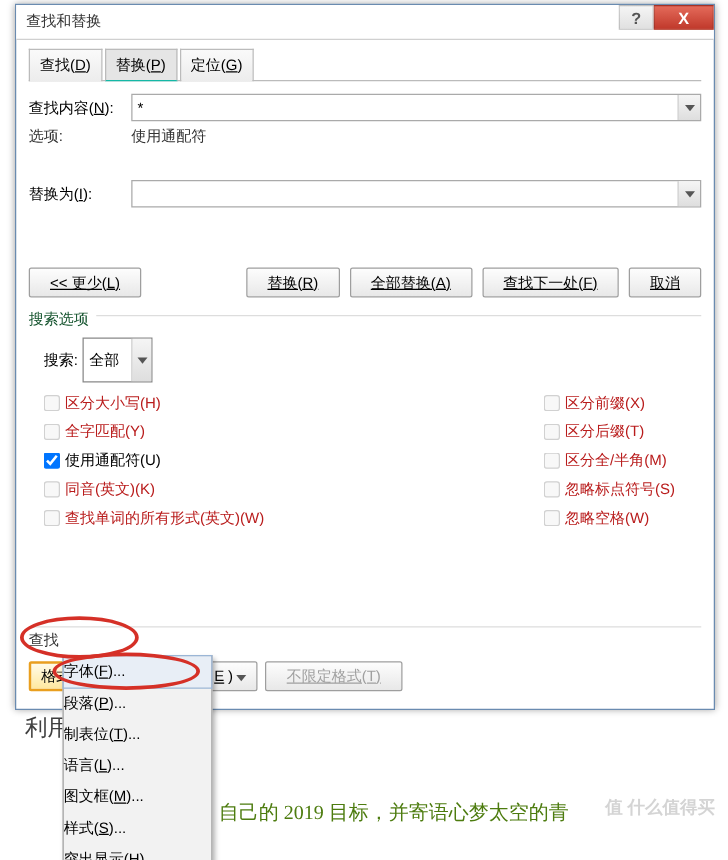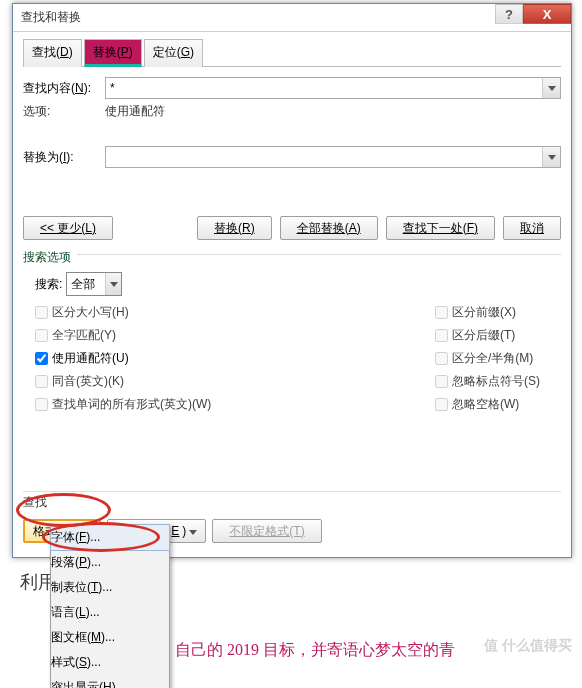--- a/index.html
+++ b/index.html
@@ -1,64 +1,64 @@
 <!DOCTYPE html>
 <html><head>
 <meta charset="utf-8">
 <style>
 * { box-sizing: border-box; margin: 0; padding: 0; }
 body { font-family: "Microsoft YaHei", "SimSun", sans-serif; font-size: 12px; background: #fff; position: relative; width: 582px; height: 688px; overflow: hidden; }
 
 .bg-text { position: absolute; left: 20px; top: 570px; font-size: 18px; color: #404040; z-index: 0; }
-.bg-text2 { position: absolute; left: 175px; top: 640px; font-size: 16px; color: #be185d; z-index: 0; font-family: "SimSun"; }
+.bg-text2 { position: absolute; left: 175px; top: 640px; font-size: 16px; color: #4d7c0f; z-index: 0; font-family: "SimSun"; }
 
 .watermark { position: absolute; right: 10px; top: 637px; font-size: 14px; color: #aaa; opacity: 0.5; font-weight: bold; }
 
 .dialog { position: absolute; left: 12px; top: 3px; width: 560px; background: #fff; border: 1px solid #6a8bb0; box-shadow: 0 0 6px rgba(0,0,0,0.4); z-index: 5; }
 
 .titlebar { height: 28px; background: #fff; border-bottom: 1px solid #d0d0d0; display: flex; align-items: center; justify-content: space-between; padding-left: 8px; }
 .titlebar .title { color: #333; }
 .titlebar .btns { display: flex; height: 100%; }
 .titlebar .btn { width: 30px; height: 20px; margin-top: 0; border: 1px solid rgba(0,0,0,0.15); display: flex; align-items: center; justify-content: center; font-size: 13px; font-weight: bold; }
 .titlebar .help { background: linear-gradient(#f5f5f5,#e0e0e0); color: #555; width: 28px; }
 .titlebar .close { background: linear-gradient(#e46a5a,#c0392b); color: #fff; width: 48px; }
 
 .body { padding: 6px 10px 14px 10px; }
 .tabs { display: flex; border-bottom: 1px solid #bbb; }
 .tab { padding: 4px 8px 3px 8px; border: 1px solid #bbb; border-bottom: none; background: linear-gradient(#fafafa,#ececec); margin-right: 2px; position: relative; top: 1px; cursor: pointer; }
-.tab.selected { background: #be185d; border-bottom: 3px solid #14b8a6; }
+.tab.selected { background: #e5e5e5; border-bottom: 1px solid #14b8a6; }
 .tab u { text-decoration: underline; }
 
 .form-row { display: flex; align-items: center; margin-top: 10px; }
 .form-row .lbl { width: 82px; }
 .combo { flex: 1; height: 22px; border: 1px solid #aaa; display: flex; align-items: center; background: #fff; }
 .combo .txt { flex: 1; padding: 0 4px; color: #000; }
 .combo .arrow { width: 18px; height: 100%; border-left: 1px solid #ccc; background: linear-gradient(#f5f5f5,#dedede); display: flex; align-items: center; justify-content: center; }
 .arrow::after { content: ""; display: block; border-left: 4px solid transparent; border-right: 4px solid transparent; border-top: 5px solid #555; }
 .note-row { margin-top: 4px; font-size: 12px; color: #333; margin-left: 0; display: flex; }
 .note-row .lbl2 { width: 82px; }
 
 .button-row { display: flex; justify-content: flex-end; gap: 8px; margin-top: 48px; }
 .less { margin-right: auto; }
 .btn-std { height: 24px; padding: 0 16px; border: 1px solid #9e9e9e; background: linear-gradient(#fdfdfd,#e8e8e8); border-radius: 2px; cursor: pointer; font-size: 12px; font-family: inherit; text-decoration: underline; }
 
 .fieldset { border: 1px solid #ddd; border-left: none; border-right: none; border-bottom: none; padding: 8px 0; margin-top: 14px; position: relative; }
 .fieldset .legend { position: relative; top: -14px; background: #fff; padding-right: 6px; color: #14532d; }
 
 .opts-top { display: flex; align-items: center; gap: 4px; margin-top: -8px; margin-left: 12px; }
-.select-sm { width: 56px; height: 24px; border: 1px solid #888; display: flex; align-items: center; background: #fff; }
+.select-sm { width: 56px; height: 36px; border: 1px solid #888; display: flex; align-items: center; background: #fff; }
 .select-sm .txt { flex: 1; padding-left: 4px; font-size: 12px; }
 .select-sm .arrow { width: 16px; height: 100%; border-left: 1px solid #ccc; background: linear-gradient(#f5f5f5,#dedede); display: flex; align-items: center; justify-content: center; }
 
 .cb-cols { display: flex; margin-top: 8px; margin-left: 12px; }
 .cb-col { display: flex; flex-direction: column; gap: 6px; }
 .cb-col.left { width: 400px; }
 .cb { display: flex; align-items: center; gap: 4px; }
 .cb input { width: 13px; height: 13px; }
-.cb.disabled span { color: #404040; }
+.cb.disabled span { color: #b91c1c; }
 
 .section-label { margin-top: 70px; font-size: 12px; color: #333; border-top: 1px solid #ddd; padding-top: 2px; }
 .bottom-btns { display: flex; gap: 6px; margin-top: 8px; }
 .btn-drop { height: 24px; padding: 0 8px; border: 1px solid #9e9e9e; background: linear-gradient(#fdfdfd,#e8e8e8); border-radius: 2px; cursor: pointer; font-size: 12px; display: flex; align-items: center; gap: 3px; }
 .btn-drop.highlight { border: 2px solid #e99f1f; background: linear-gradient(#fffbe9,#ffe89f); }
 .btn-drop .tri::after { content: ""; display: inline-block; border-left: 4px solid transparent; border-right: 4px solid transparent; border-top: 5px solid #555; }
 .btn-disabled { color: #a0a0a0; }
 
 .ring { position: absolute; border: 3px solid #d53027; border-radius: 50%; pointer-events: none; z-index: 50; }
 .ring1 { left: 16px; top: 493px; width: 95px; height: 34px; }

